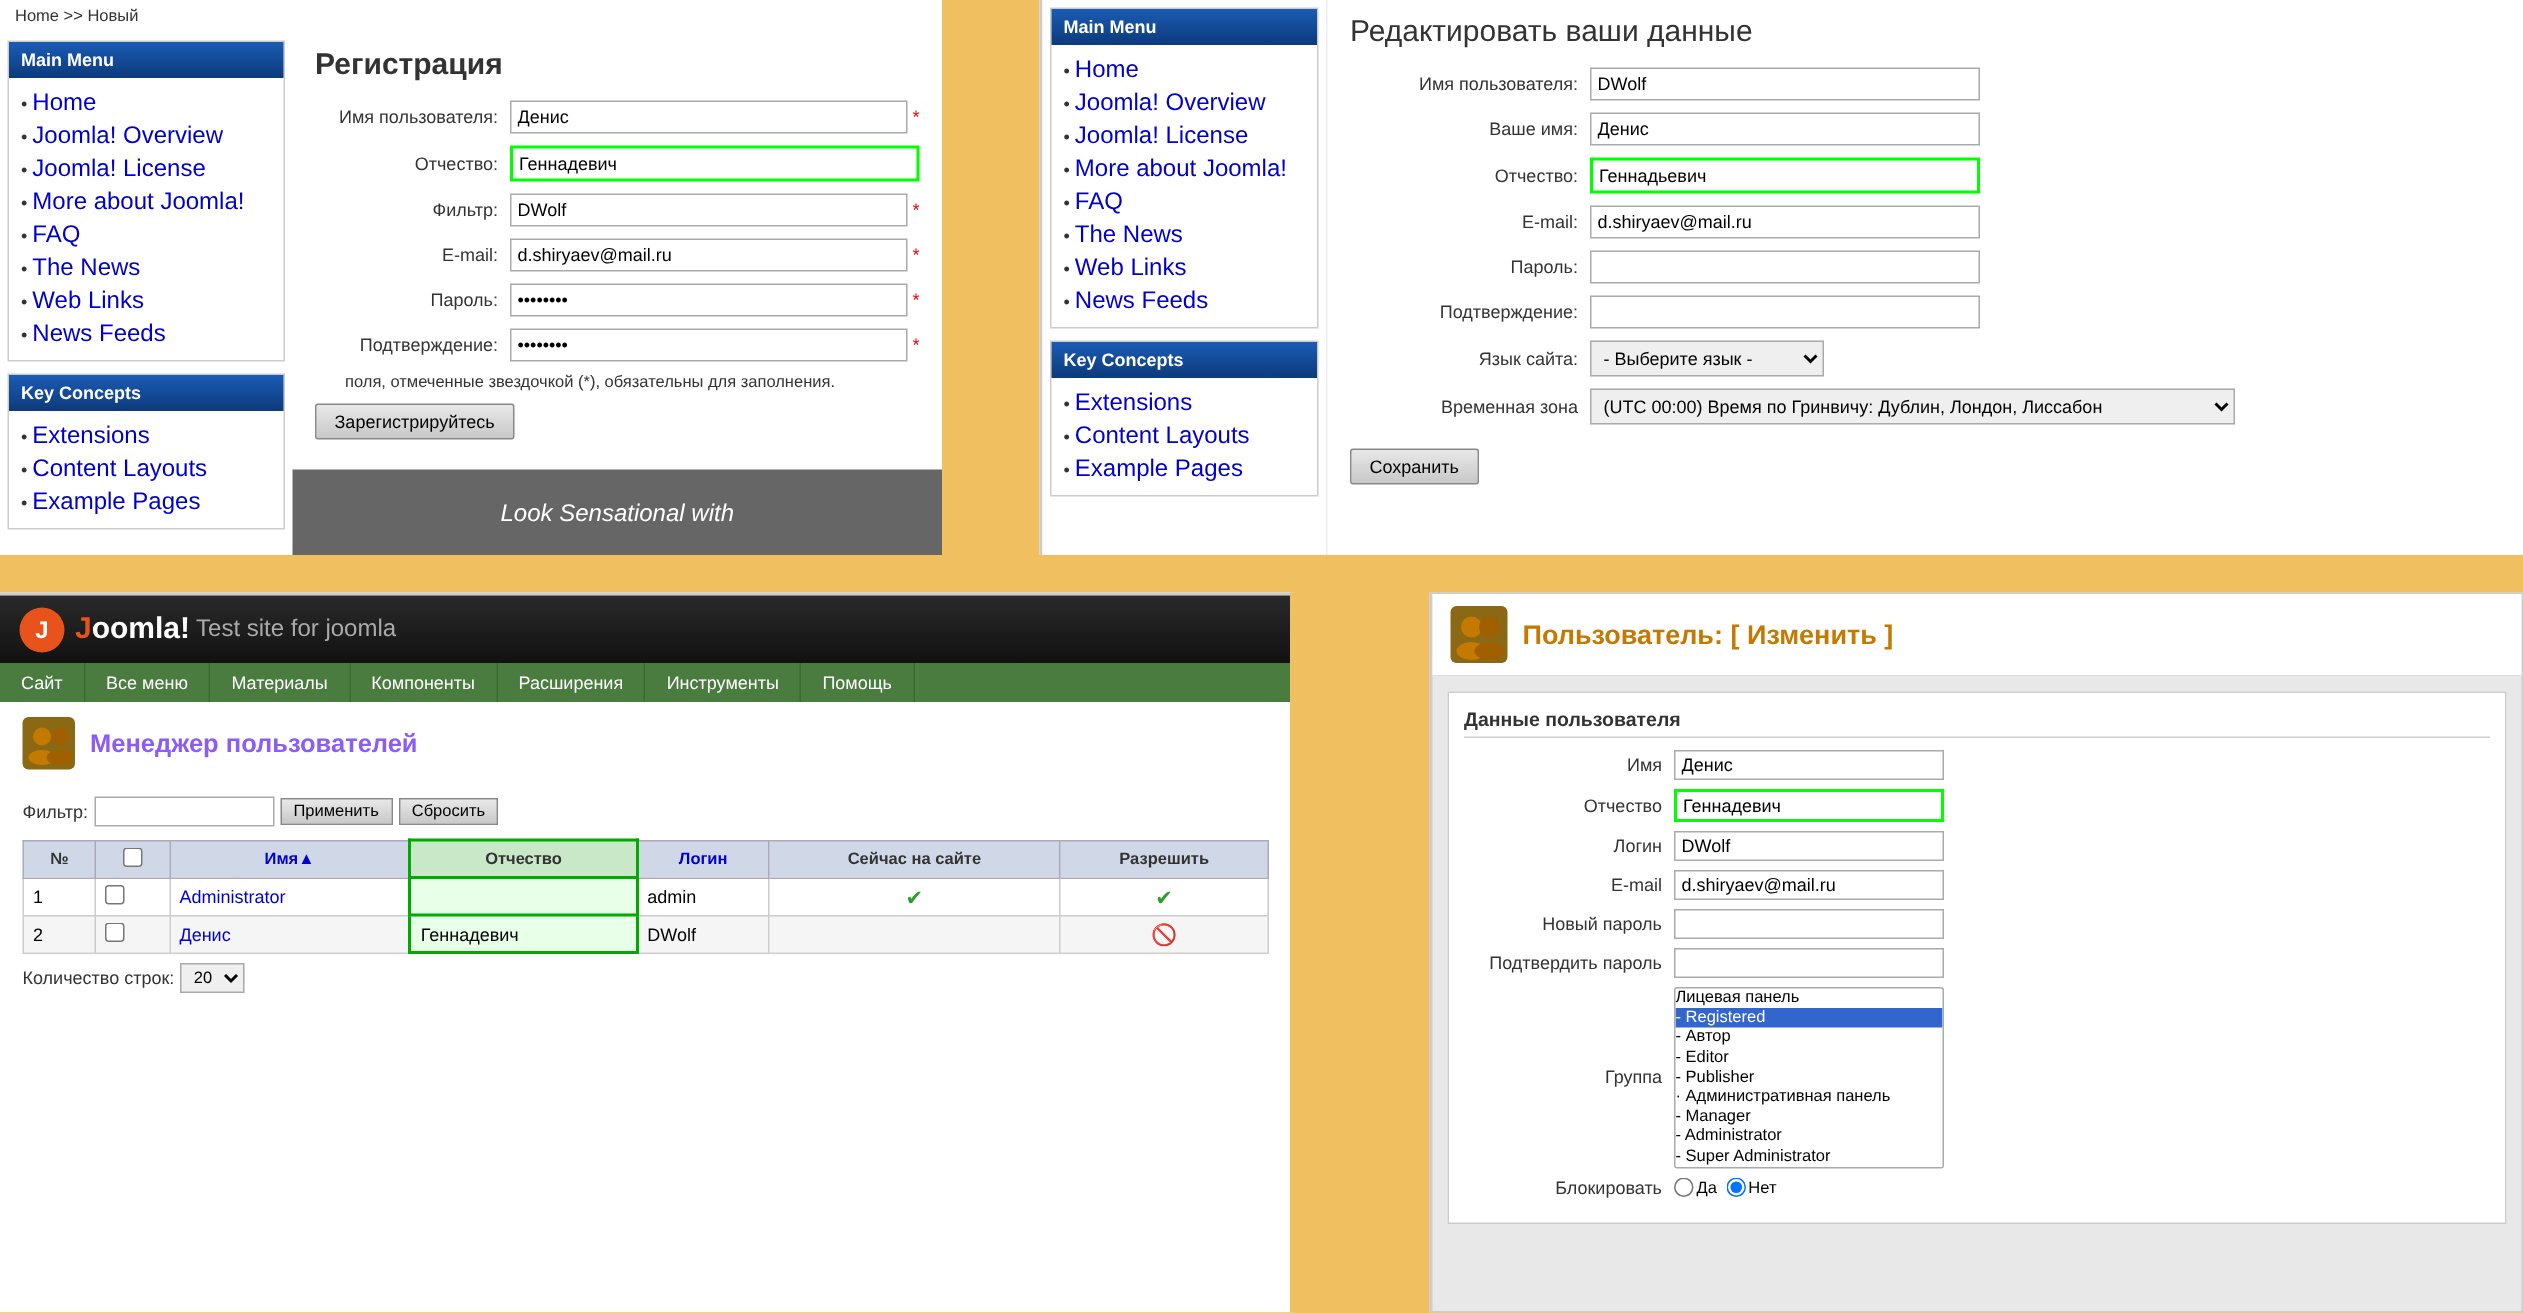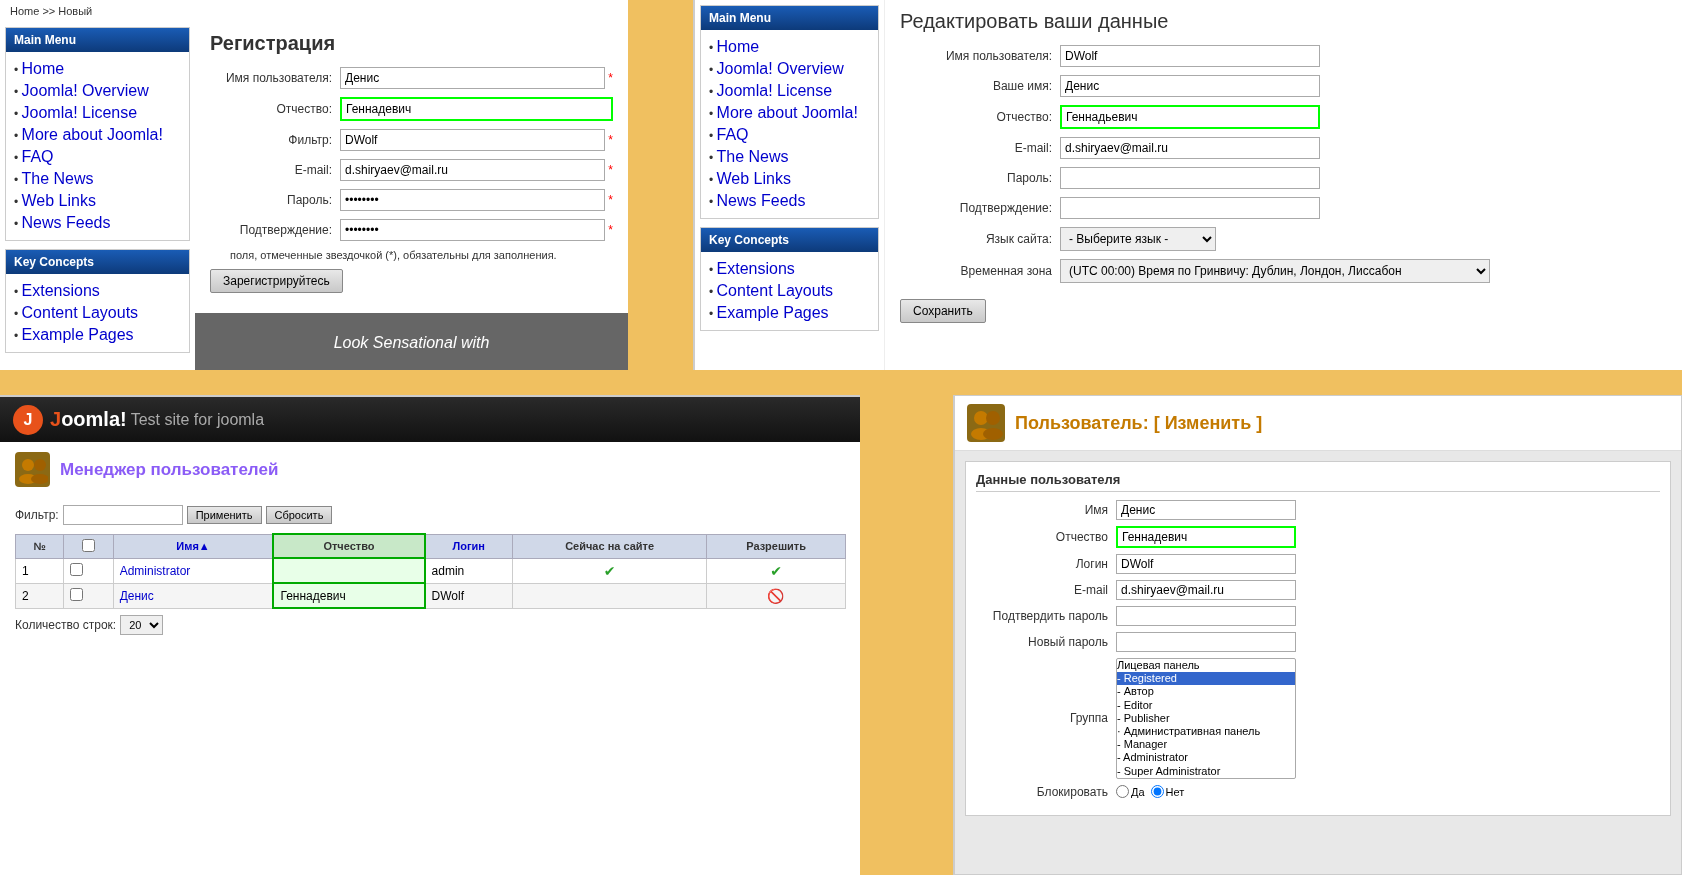--- a/index.html
+++ b/index.html
@@ -705,20 +705,29 @@
       <svg width="32" height="32" viewBox="0 0 32 32" style="margin-right:6px;">
         <circle cx="16" cy="16" r="15" fill="#e8521b"></circle>
         <text x="16" y="21" text-anchor="middle" fill="white" font-size="16" font-weight="bold" font-family="Arial">J</text>
       </svg>
       <span style="color:#e8521b; font-size:20px; font-weight:bold;">J</span>
         <span style="color:#fff; font-size:20px; font-weight:bold;">oomla!</span>
       <span class="site-title">Test site for joomla</span>
     </div>
   </div>
 
+  <div class="admin-nav">
+    <div class="admin-nav-item">Сайт</div>
+    <div class="admin-nav-item">Все меню</div>
+    <div class="admin-nav-item">Материалы</div>
+    <div class="admin-nav-item">Компоненты</div>
+    <div class="admin-nav-item">Расширения</div>
+    <div class="admin-nav-item">Инструменты</div>
+    <div class="admin-nav-item">Помощь</div>
+  </div>
 
   <div class="admin-content">
     <div class="manager-title-row">
       <div class="manager-icon">
         <svg width="30" height="30" viewBox="0 0 30 30">
           <circle cx="10" cy="10" r="6" fill="#c47a00"></circle>
           <circle cx="22" cy="10" r="6" fill="#a06000"></circle>
           <ellipse cx="10" cy="24" rx="9" ry="5" fill="#c47a00"></ellipse>
           <ellipse cx="22" cy="24" rx="9" ry="5" fill="#a06000"></ellipse>
         </svg>
@@ -817,26 +826,26 @@
       <div class="detail-label">Логин</div>
       <input class="detail-input" type="text" value="DWolf" style="">
     </div>
 
     <div class="detail-row">
       <div class="detail-label">E-mail</div>
       <input class="detail-input" type="text" value="d.shiryaev@mail.ru" style="">
     </div>
 
     <div class="detail-row">
+      <div class="detail-label">Новый пароль</div>
+      <input class="detail-input" type="password" value="" style="">
+    </div>
+
+    <div class="detail-row">
       <div class="detail-label">Подтвердить пароль</div>
-      <input class="detail-input" type="password" value="" style="">
-    </div>
-
-    <div class="detail-row">
-      <div class="detail-label">Новый пароль</div>
       <input class="detail-input" type="password" value="" style="">
     </div>
 
     <div class="detail-row">
       <div class="detail-label">Группа</div>
       <select class="group-list" size="9">
         <option>Лицевая панель</option>
         <option selected="" style="background:#3366cc; color:#fff;">- Registered</option>
         <option>  - Автор</option>
         <option>    - Editor</option>

